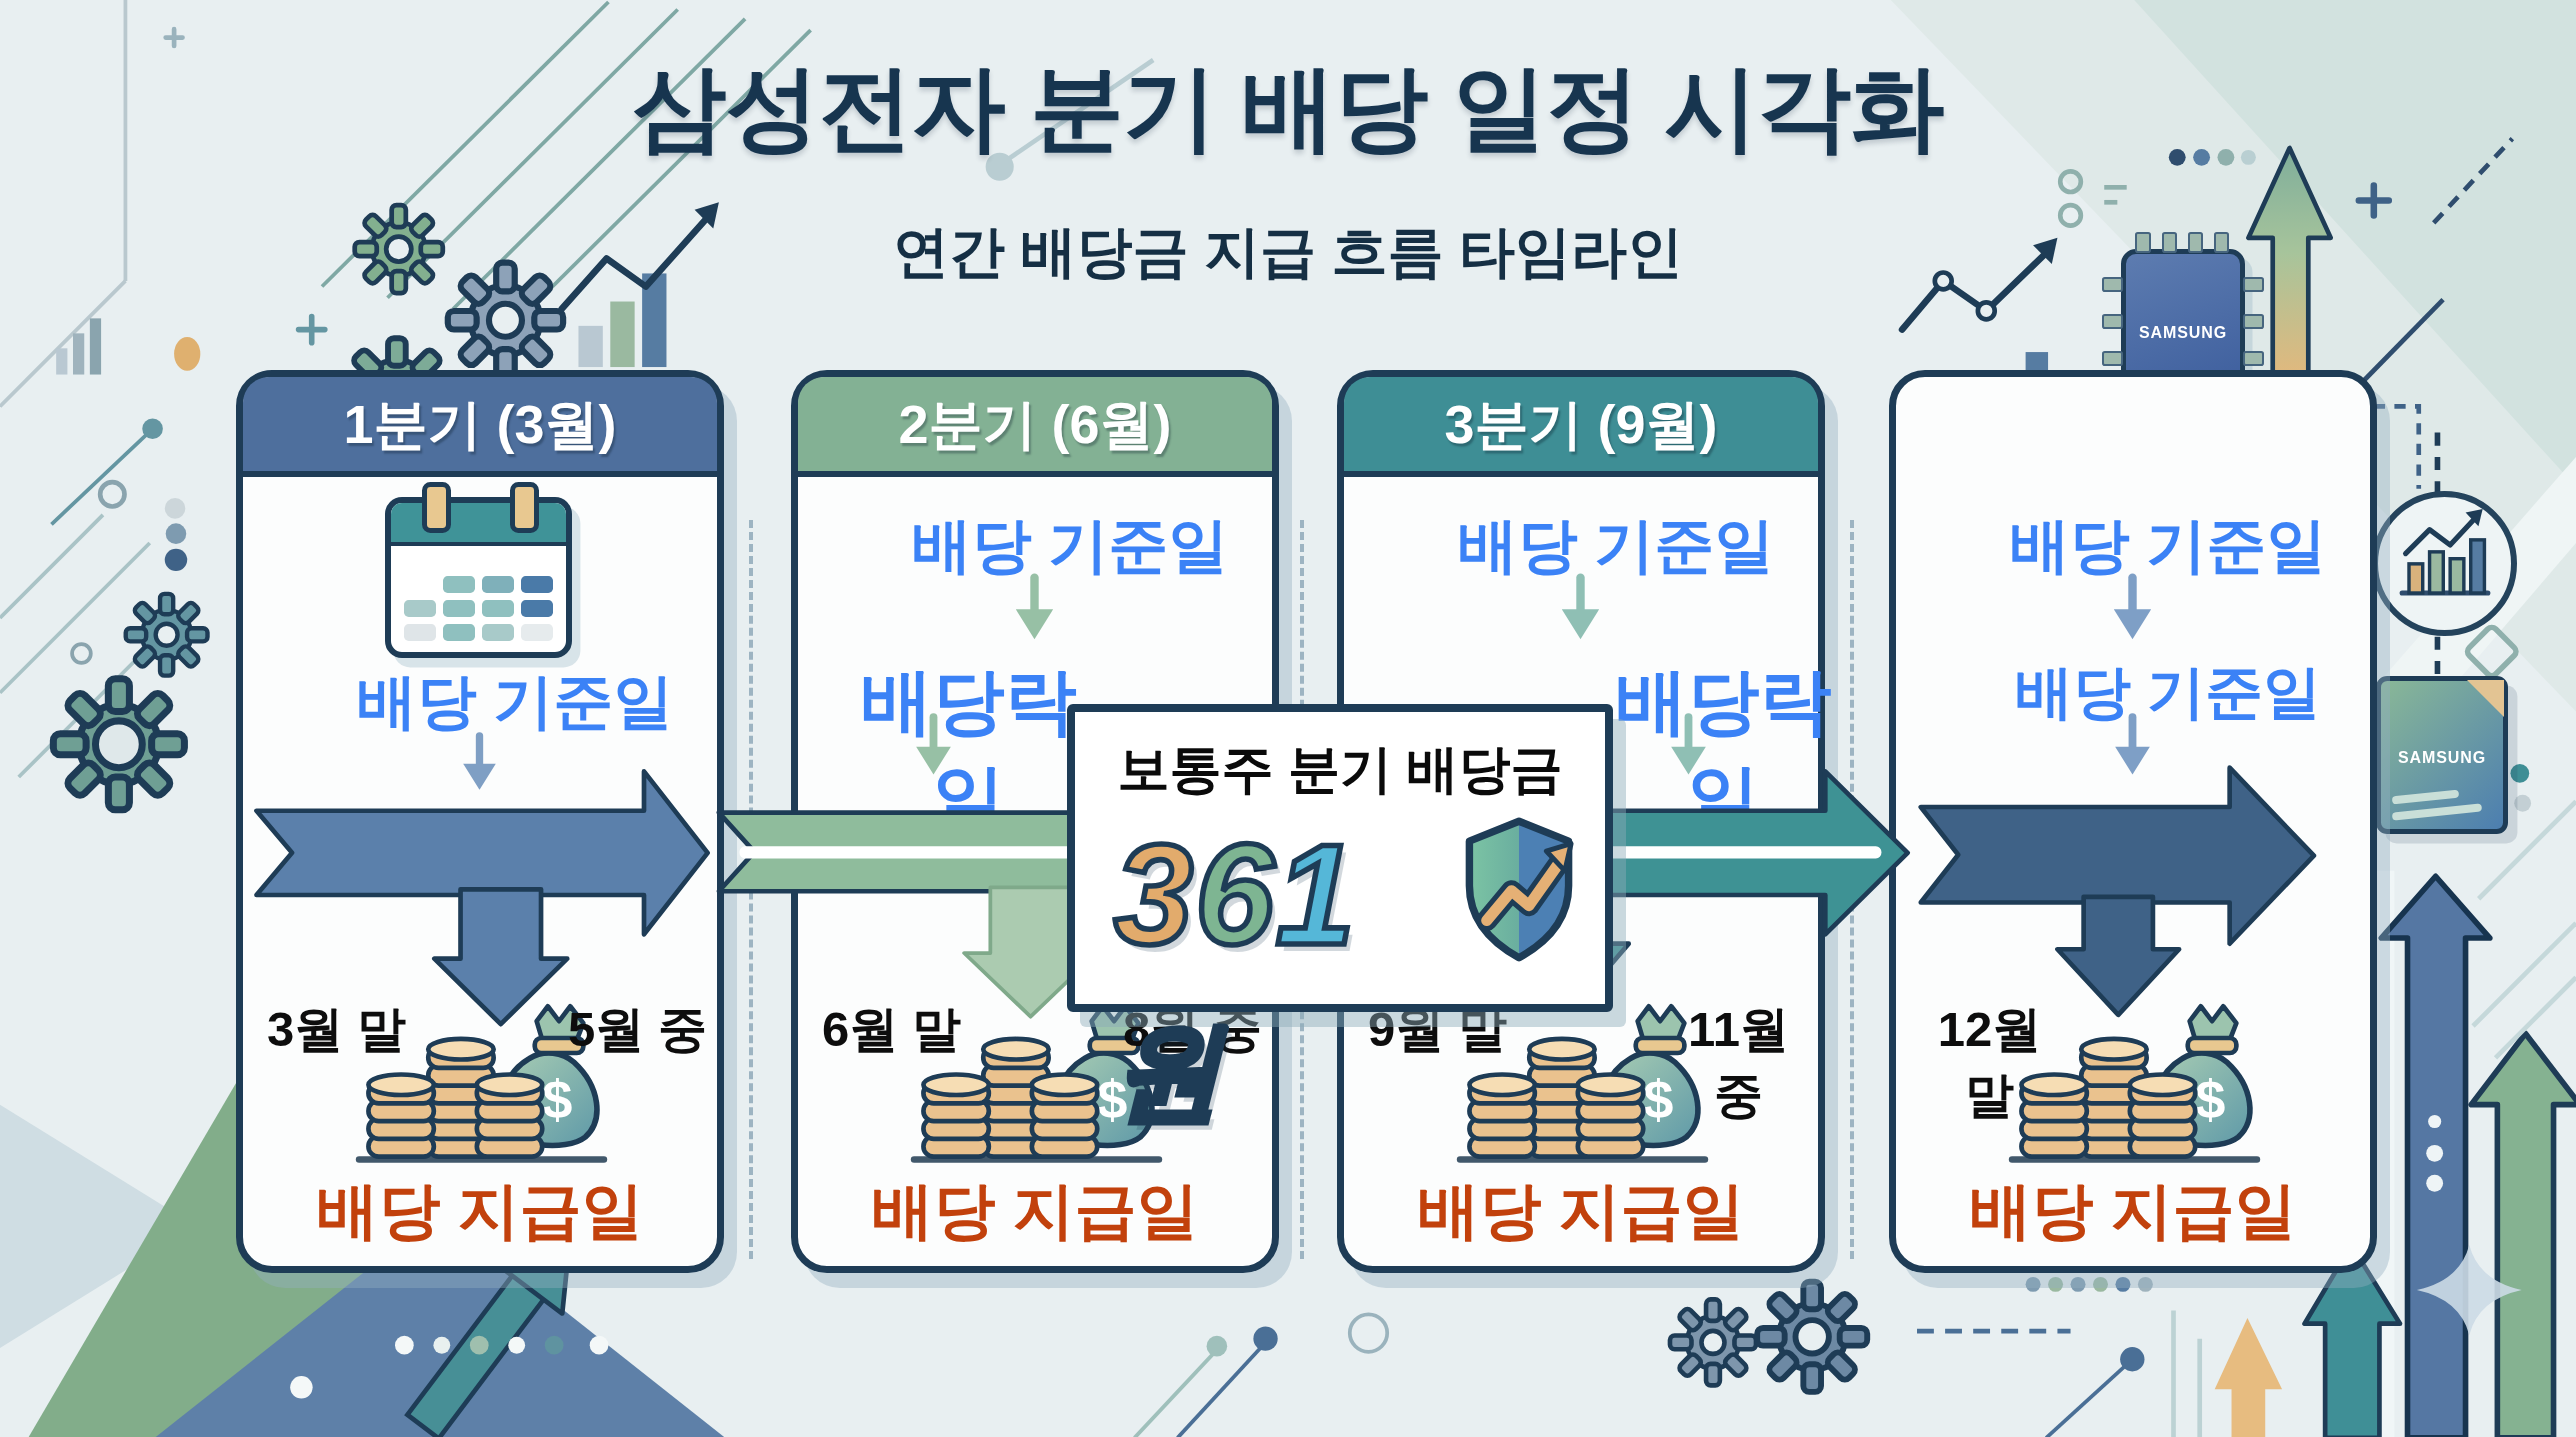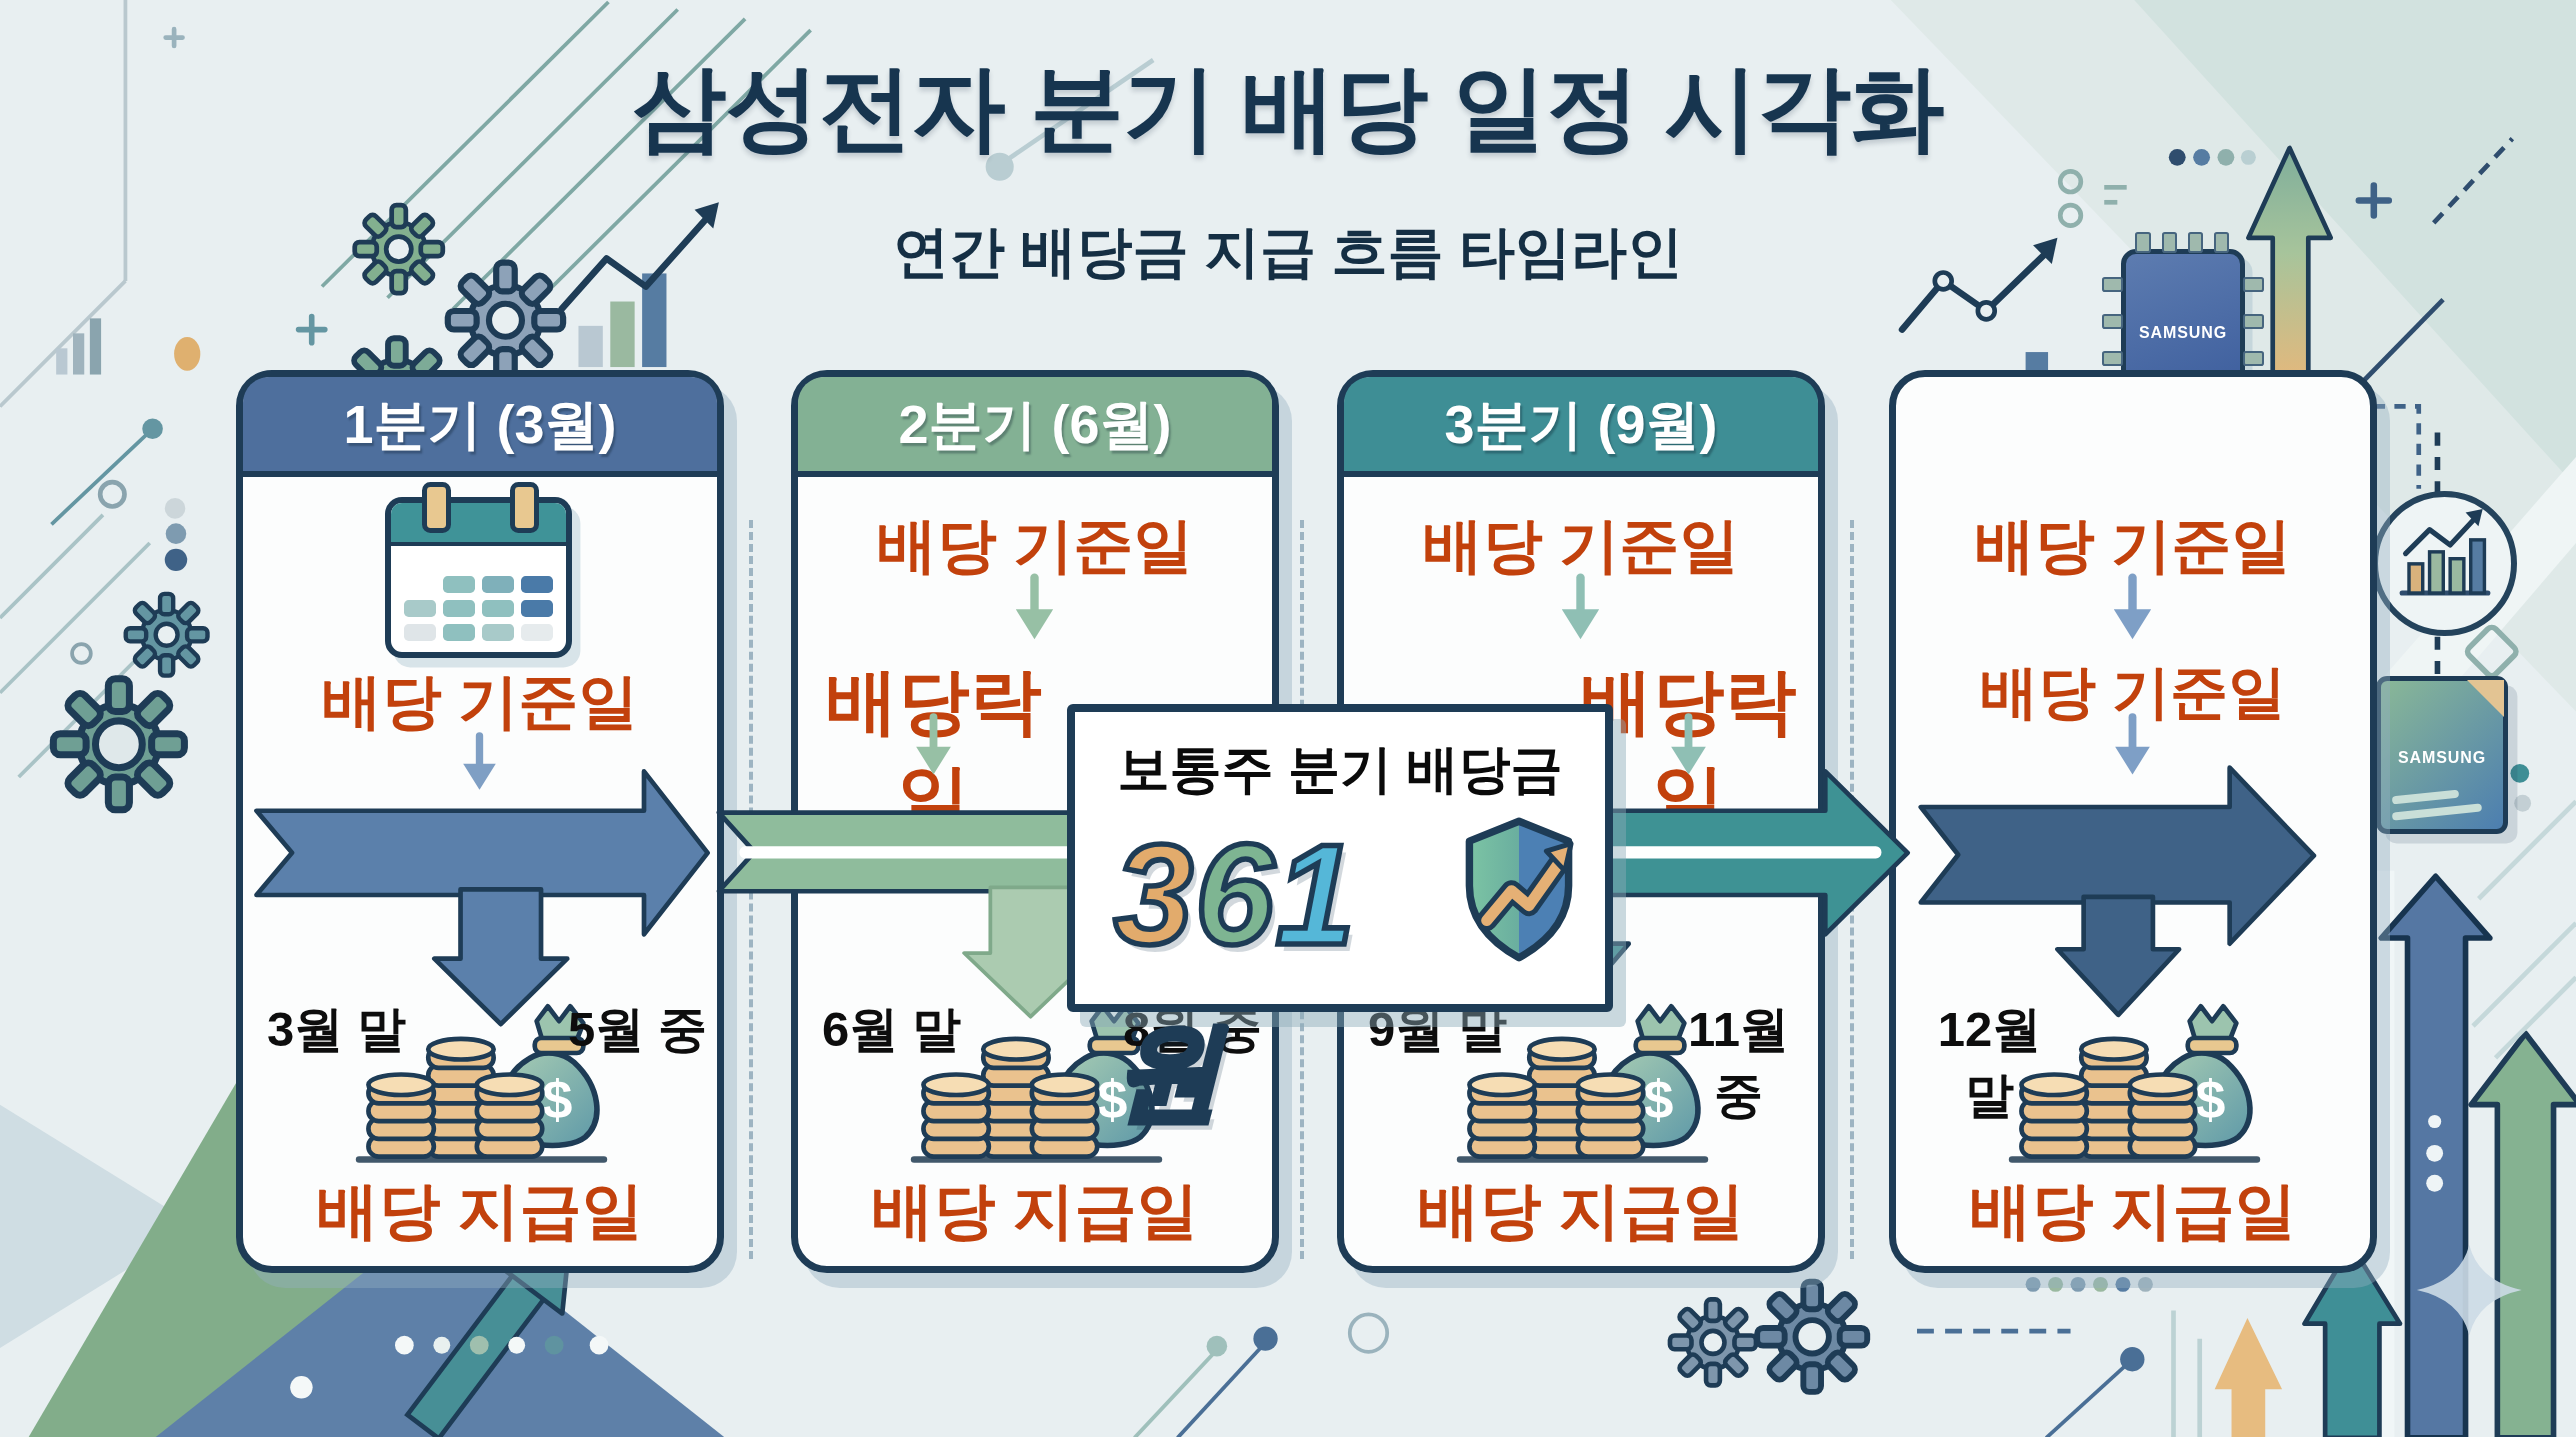--- a/index.html
+++ b/index.html
@@ -25,21 +25,21 @@
   .sep{position:absolute;top:520px;height:739px;width:0;border-left:4.7px dashed #9db4c2;z-index:4;}
   
   .card{position:absolute;top:370px;width:474px;height:889px;background:var(--card,#fcfdfd);
     border:7.5px solid var(--ink,#1e3c56);border-radius:36px;z-index:10;
     box-shadow:13px 15px 0 rgba(148,176,192,.4);}
   .card-head{position:absolute;top:0;left:0;right:0;height:94px;border-radius:26px 26px 0 0;
     border-bottom:6.6px solid var(--ink,#1e3c56);color:#fff;font-size:54px;font-weight:800;
     text-align:center;line-height:95px;text-shadow:1.9px 2.8px 1.9px rgba(8,22,36,.3);}
   .h1{background:var(--q1,#4e6f9d)} .h2{background:var(--q2,#83b194)}
   .h3{background:var(--q3,#3e8e95)} .h4{background:var(--q4,#3a536f)}
-  .step{position:absolute;left:0;width:100%;text-align:center;font-weight:800;color:#c2410c;}
+  .step{position:absolute;left:0;width:100%;text-align:center;font-weight:800;color:#3b82f6;padding-left:35px;}
   .step1{top:129px;font-size:60px;}
   .c1 .step1{top:285px;}
   .step2{top:277px;font-size:72px;width:281px;}
   .c2 .step2{left:-4.7px;} .c3 .step2{left:204px;} .c4 .step2{left:0;width:100%;font-size:58px;}
   .mini-arrow{position:absolute;}
   .ma-1{left:214px;top:195px;}
   .c1 .ma-1{top:354px;}
   .ma-2{top:335px;}
   .c2 .ma-2{left:113px;} .c3 .ma-2{left:322px;} .c4 .ma-2{left:214px;}
   .ma line{stroke-width:9;stroke-linecap:round}

